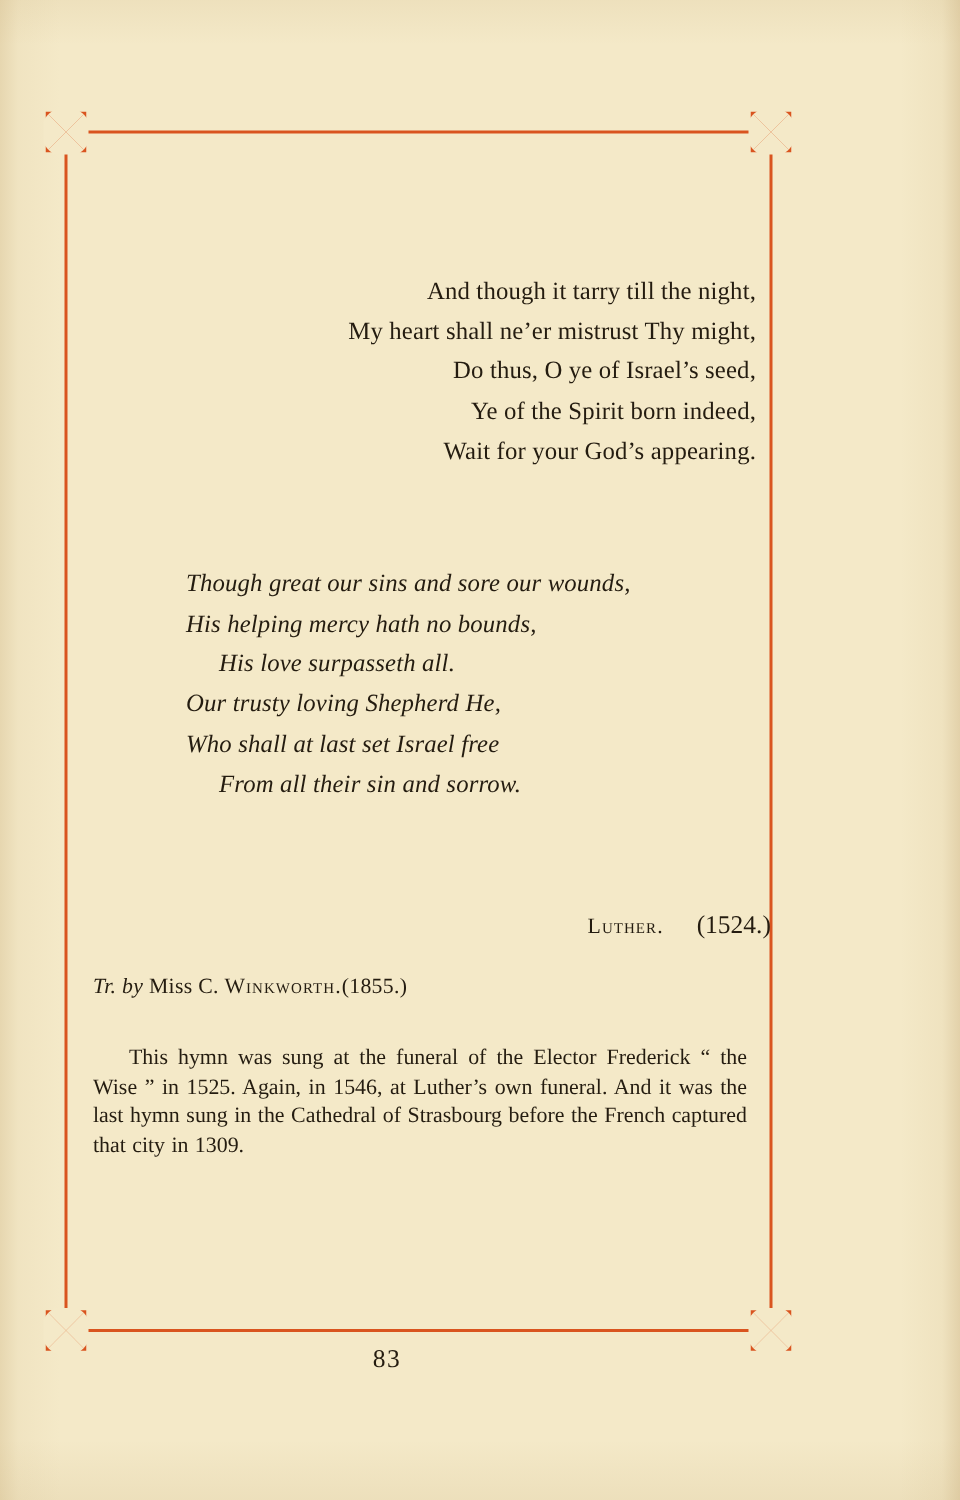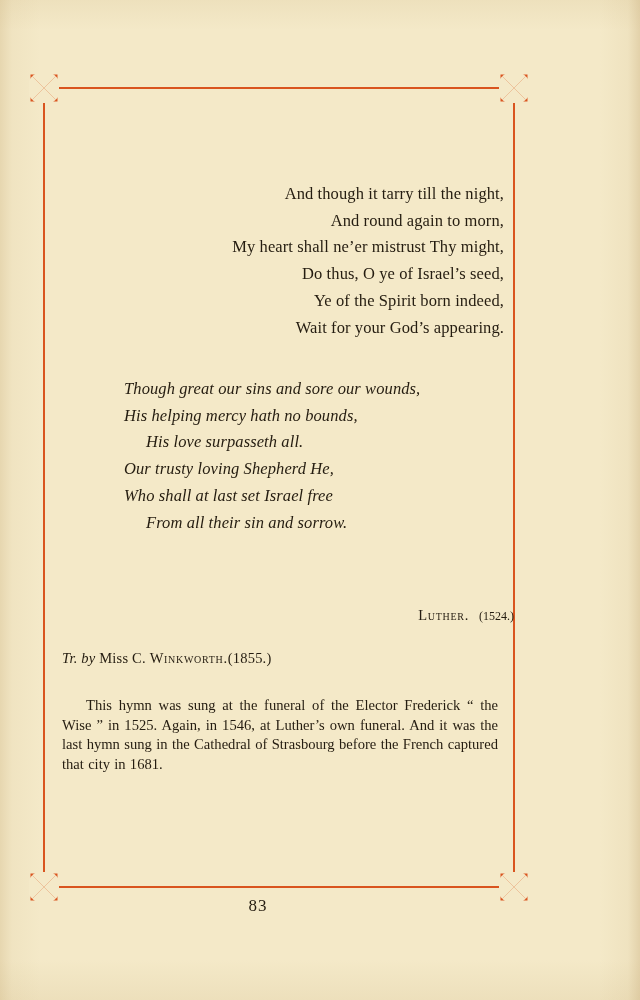--- a/index.html
+++ b/index.html
@@ -89,21 +89,21 @@
     left: 124px;
     width: 390px;
     text-align: right;
     font-size: 14.5px;
     letter-spacing: 0.3px;
   }
   .smallcaps {
     font-variant: small-caps;
     letter-spacing: 0.7px;
   }
-  .attribution .year { margin-left: 10px; font-size: 12px; letter-spacing: 0; }
+  .attribution .year { margin-left: 22px; font-size: 17px; letter-spacing: 0; }
 
   .translator {
     position: absolute;
     top: 650px;
     left: 62px;
     font-size: 14.5px;
     letter-spacing: 0.2px;
   }
   .translator .ital { font-style: italic; text-align: right; }
   .translator .year { }
@@ -174,21 +174,20 @@
     <path d="M15 15 L26.8 3.2 A16.7 16.7 0 0 1 26.8 26.8 Z" fill="#f4e9c8"></path>
     <path d="M15 15 L26.8 26.8 A16.7 16.7 0 0 1 3.2 26.8 Z" fill="#f4e9c8"></path>
     <path d="M15 15 L3.2 26.8 A16.7 16.7 0 0 1 3.2 3.2 Z" fill="#f4e9c8"></path>
   </svg>
 </div>
 
 <div class="content">
 
   <div class="stanza stanza-1">
       <div class="verse-line">And though it tarry till the night,</div>
-      <div class="verse-line indent">And round again to morn,</div>
       <div class="verse-line">My heart shall ne’er mistrust Thy might,</div>
       <div class="verse-line">Do thus, O ye of Israel’s seed,</div>
       <div class="verse-line">Ye of the Spirit born indeed,</div>
       <div class="verse-line indent">Wait for your God’s appearing.</div>
     </div>
 
   <div class="stanza stanza-2">
       <div class="verse-line">Though great our sins and sore our wounds,</div>
       <div class="verse-line">His helping mercy hath no bounds,</div>
       <div class="verse-line indent">His love surpasseth all.</div>
@@ -200,17 +199,17 @@
   <div class="attribution">
     <span class="smallcaps">Luther.</span><span class="year">(1524.)</span>
   </div>
 
   <div class="translator">
     <span class="ital">Tr. by</span>
     <span>Miss C.</span>
     <span class="smallcaps">Winkworth.</span><span class="year">(1855.)</span>
   </div>
 
-  <div class="note">This hymn was sung at the funeral of the Elector Frederick “ the Wise ” in 1525.  Again, in 1546, at Luther’s own funeral.  And it was the last hymn sung in the Cathedral of Strasbourg before the French captured that city in 1681.</div>
+  <div class="note">This hymn was sung at the funeral of the Elector Frederick “ the Wise ” in 1525.  Again, in 1546, at Luther’s own funeral.  And it was the last hymn sung in the Cathedral of Strasbourg before the French captured that city in 1309.</div>
 
   <div class="page-number">83</div>
 
 </div>
 
 </body></html>

